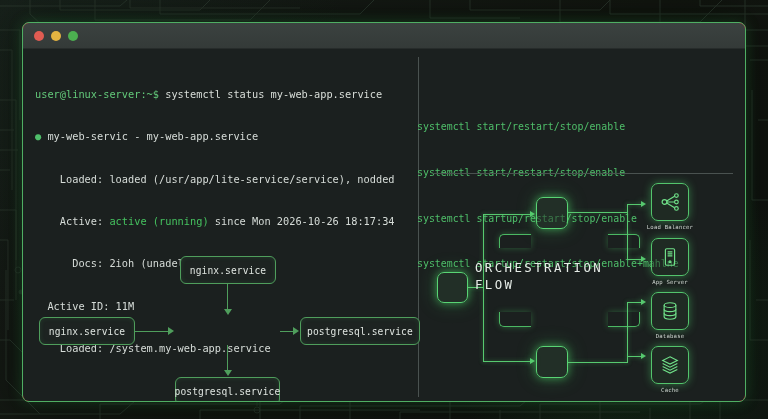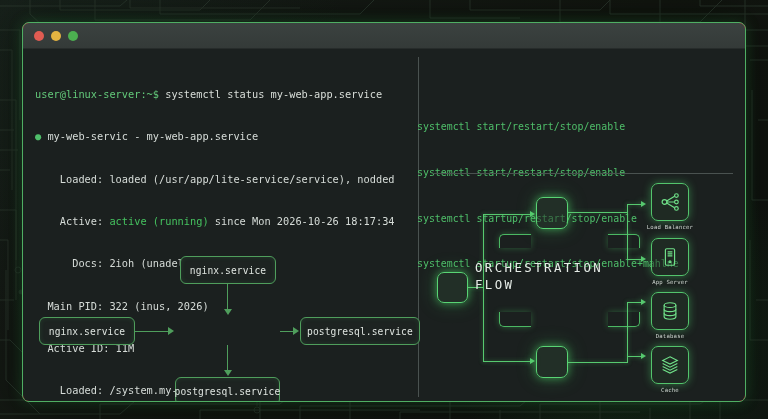--- a/index.html
+++ b/index.html
@@ -172,21 +172,20 @@
   <div class="body">
 
     <div class="vsplit"></div>
 
     <div class="term">
       <span class="l"><span class="prompt">user@linux-server:~$</span><span class="cmd"> systemctl status my-web-app.service</span></span>
       <span class="l"><span class="bullet">●</span><span class="lbl"> my-web-servic - my-web-app.service</span></span>
       <span class="l"><span class="lbl">    Loaded:</span><span class="lbl"> loaded (/usr/app/lite-service/service), nodded</span></span>
       <span class="l"><span class="lbl">    Active:</span><span class="ok"> active (running)</span><span class="lbl"> since Mon 2026-10-26 18:17:34</span></span>
       <span class="l"><span class="lbl">      Docs:</span><span class="lbl"> 2ioh (unadelt)</span></span>
-      <span class="l"><span class="lbl">  Main PID:</span><span class="lbl"> 322 (inus, 2026)</span></span>
       <span class="l"><span class="lbl">  Active ID:</span><span class="lbl"> 11M</span></span>
       <span class="l"><span class="lbl">    Loaded:</span><span class="lbl"> /system.my-web-app.service</span></span>
       
     </div>
 
     <div class="flowwrap">
 
       <div class="arrow" style="left:204px;top:60px;width:1.4px;height:25px;"></div>
       <div class="arrowhead ah-down" style="left:200.7px;top:85px;"></div>
 

